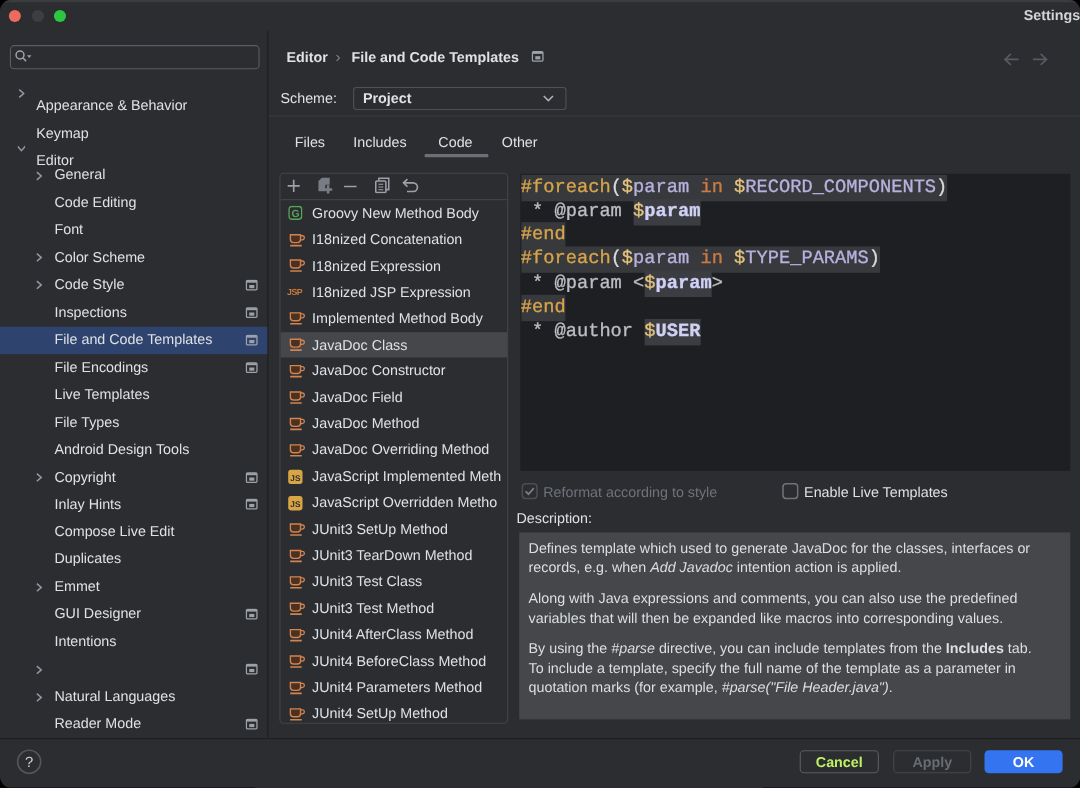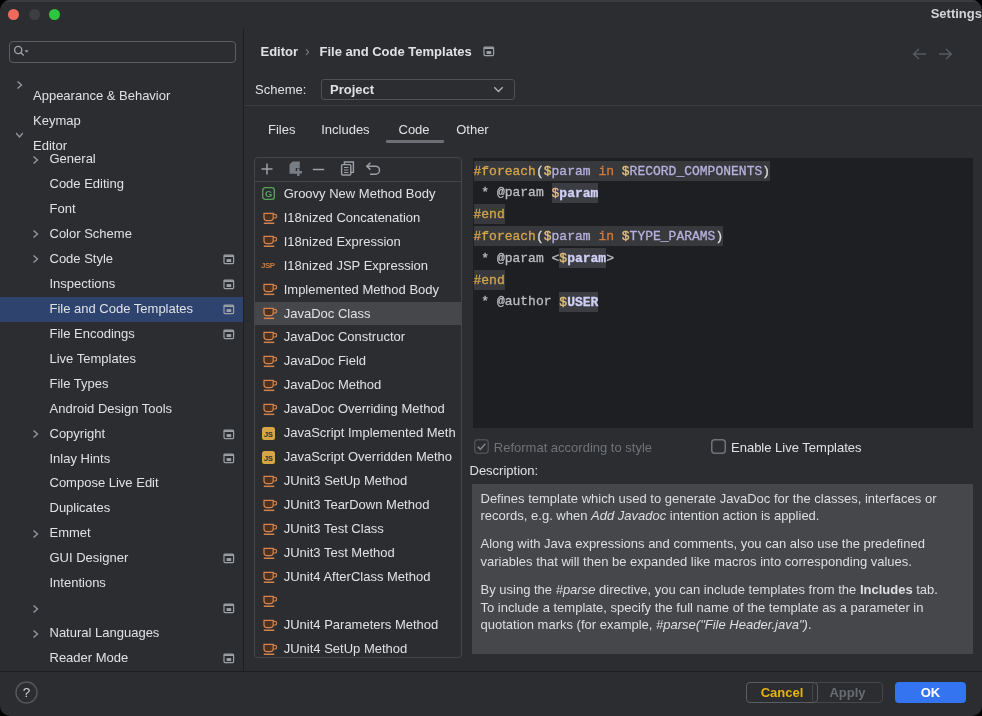--- a/index.html
+++ b/index.html
@@ -18,21 +18,21 @@
 .sel{background:#2e436e}
 
 .hline{position:absolute;background:#393b40;height:1px}
 .tab{position:absolute;top:122px;height:16px;line-height:16px}
 
 .panel{position:absolute;left:254px;top:156.5px;width:207.5px;height:501px;border:1px solid #43454a;border-radius:4px;background:#2b2d30;overflow:hidden}
 .lrow{position:absolute;left:0;width:206px;height:23.98px;white-space:nowrap;overflow:hidden}
 .lrow .lt{position:absolute;left:28.7px;top:0;height:23.98px;line-height:23.98px}
 .lsel{background:#45474b}
 
-.ed{-webkit-text-stroke:0.3px;position:absolute;left:472.5px;top:158px;width:500px;height:270px;background:#1e1f22;font-family:"Liberation Mono",monospace;font-size:13px;line-height:21.8px;white-space:pre;padding:2.4px 0 0 1px;overflow:hidden}
+.ed{-webkit-text-stroke:0.3px;position:absolute;left:472.5px;top:158px;width:500px;height:270px;background:#1e1f22;font-family:"Liberation Mono",monospace;font-size:17px;line-height:21.8px;white-space:pre;padding:2.4px 0 0 1px;overflow:hidden}
 .ed .gold{color:#d7a44a}
 .ed .dol{color:#e3c37c}
 .ed .lav{color:#b8b1de}
 .ed .blav{color:#d0d1f5;font-weight:700}
 .ed .kw{color:#cb7c42}
 .ed .gr{color:#bcbec4}
 .ed .par{color:#d8dade}
 .ed .hl{background:#37393d;padding:2.5px 0}
 .ed .thl{background:#3b3d42;padding:2.5px 0}
 
@@ -361,20 +361,21 @@
             <path d="M1.8 12.35 H12.3" stroke="#d2834f" stroke-width="1.5"></path>
           </svg>
           <span class="lt">JUnit4 AfterClass Method</span>
         </div>
         <div class="lrow" style="top:431.76px">
           <svg style="left:7px;top:4.94px" width="16" height="14" viewBox="0 0 16 14">
             <path d="M2 2.4 H11.2 V6.8 a2.8 2.8 0 0 1 -2.8 2.8 H4.8 A2.8 2.8 0 0 1 2 6.8 Z" fill="#4a3120" stroke="#d2834f" stroke-width="1.25"></path>
             <path d="M11.4 3.3 h1.4 a1.65 1.65 0 0 1 0 3.7 h-1.4" fill="none" stroke="#d2834f" stroke-width="1.2"></path>
             <path d="M1.8 12.35 H12.3" stroke="#d2834f" stroke-width="1.5"></path>
           </svg>
+          <span class="lt">JUnit4 BeforeClass Method</span>
         </div>
         <div class="lrow" style="top:455.74px">
           <svg style="left:7px;top:4.94px" width="16" height="14" viewBox="0 0 16 14">
             <path d="M2 2.4 H11.2 V6.8 a2.8 2.8 0 0 1 -2.8 2.8 H4.8 A2.8 2.8 0 0 1 2 6.8 Z" fill="#4a3120" stroke="#d2834f" stroke-width="1.25"></path>
             <path d="M11.4 3.3 h1.4 a1.65 1.65 0 0 1 0 3.7 h-1.4" fill="none" stroke="#d2834f" stroke-width="1.2"></path>
             <path d="M1.8 12.35 H12.3" stroke="#d2834f" stroke-width="1.5"></path>
           </svg>
           <span class="lt">JUnit4 Parameters Method</span>
         </div>
         <div class="lrow" style="top:479.72px">
@@ -426,17 +427,17 @@
  <p style="top:5.7px">Defines template which used to generate JavaDoc for the classes, interfaces or<br>records, e.g. when <i>Add Javadoc</i> intention action is applied.</p>
  <p style="top:51.2px">Along with Java expressions and comments, you can also use the predefined<br>variables that will then be expanded like macros into corresponding values.</p>
  <p style="top:97.4px">By using the <i>#parse</i> directive, you can include templates from the <b>Includes</b> tab.<br>To include a template, specify the full name of the template as a parameter in<br>quotation marks (for example, <i>#parse("File Header.java")</i>.</p>
 </div>
 
 <div class="a" style="left:0;top:671px;width:982px;height:1px;background:#1e1f22"></div>
 <svg style="left:14.7px;top:681px" width="23" height="23" viewBox="0 0 23 23">
  <circle cx="11.5" cy="11.5" r="10.5" fill="none" stroke="#53565a" stroke-width="1.5"></circle>
  <text x="11.5" y="16.3" text-anchor="middle" font-family="Liberation Sans" font-size="13.5" fill="#cfd2d7">?</text>
 </svg>
-<div class="btn" style="left:746px;width:72px;border:1px solid #5a5d63;color:#eab308">Cancel</div>
+<div class="btn" style="left:727px;width:72px;border:1px solid #5a5d63;color:#bef264">Cancel</div>
 <div class="btn" style="left:812px;width:71px;border:1px solid #45474a;color:#686c73">Apply</div>
 <div class="btn" style="left:895px;width:71px;background:#3574f0;color:#fff;line-height:21px">OK</div>
 
 </div>
 
 </body></html>

